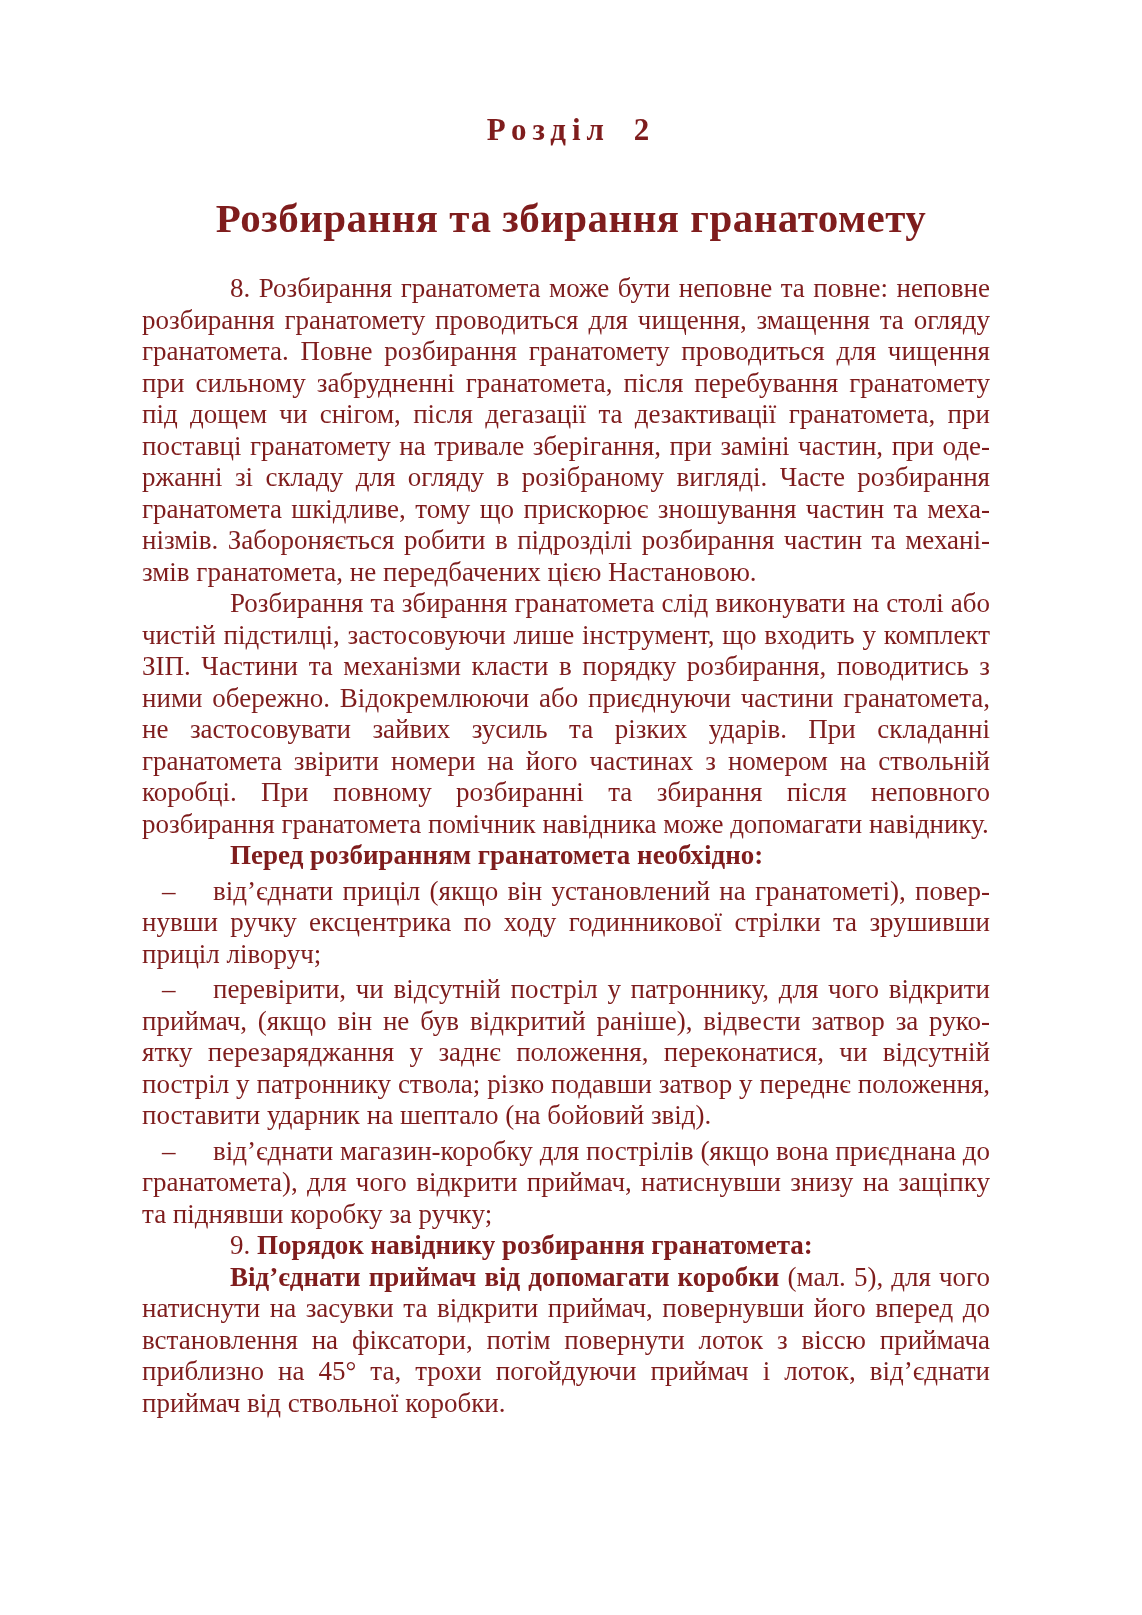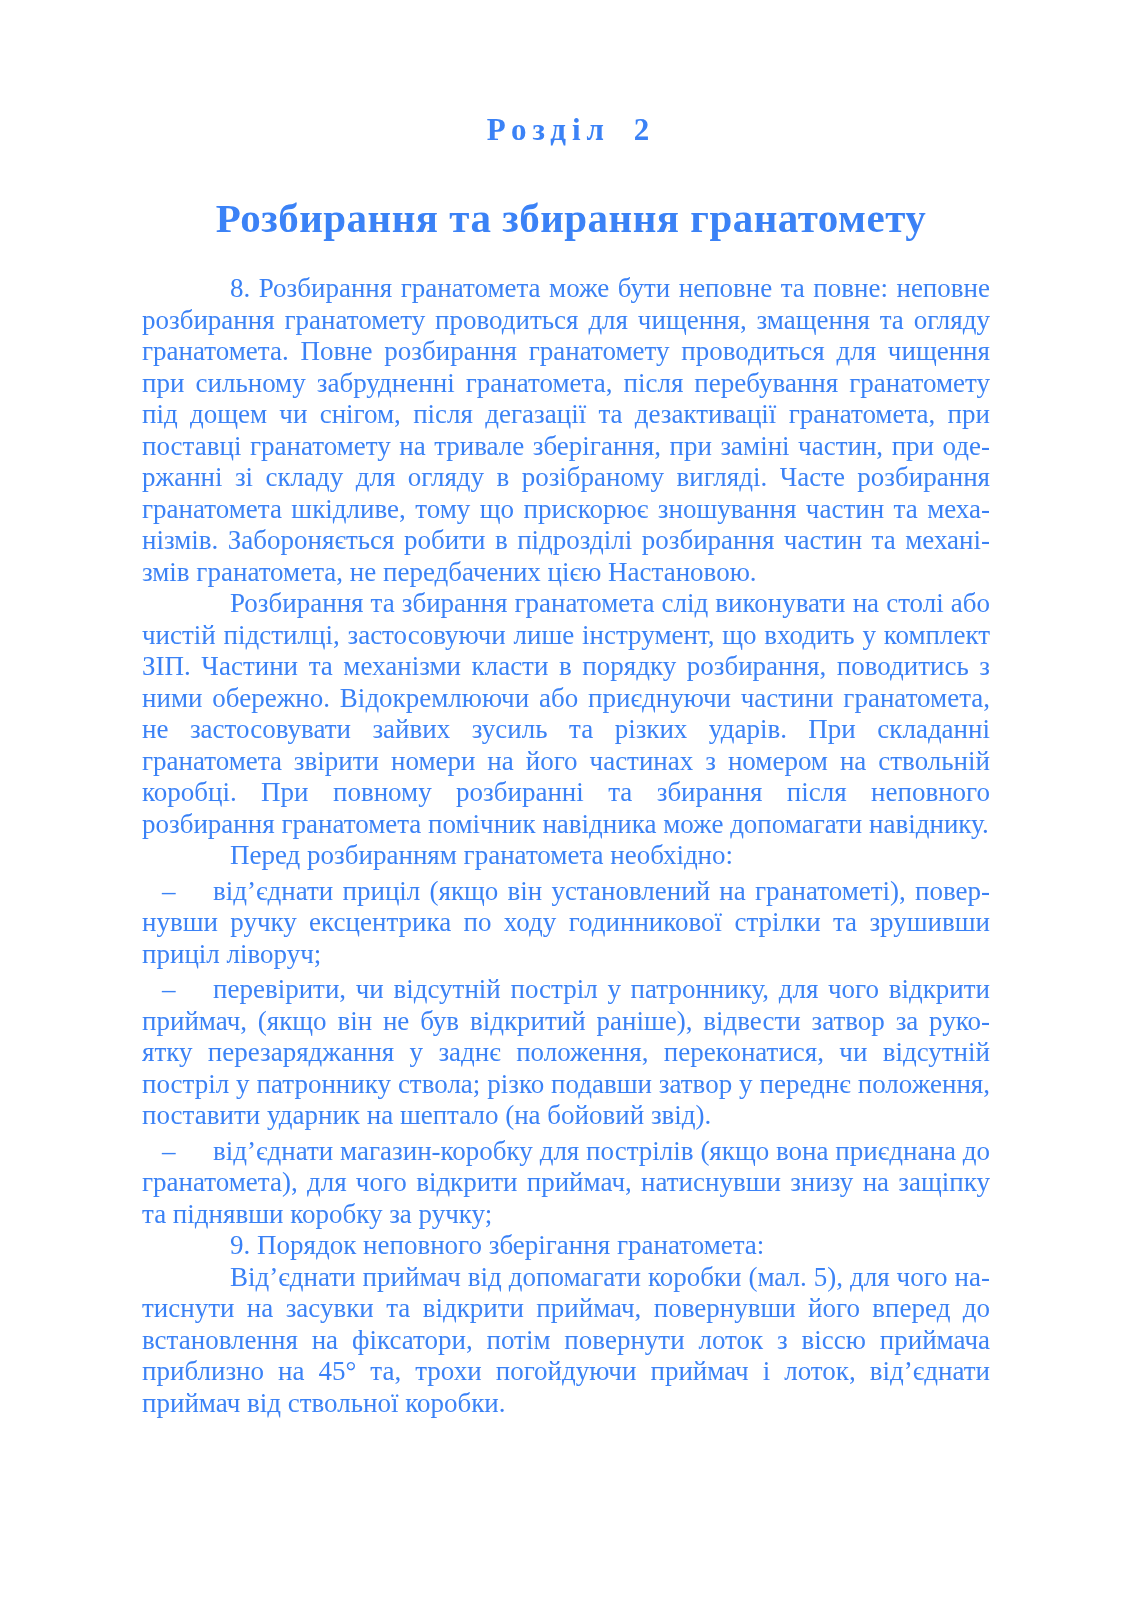--- a/index.html
+++ b/index.html
@@ -5,21 +5,21 @@
   html, body {
     margin: 0;
     padding: 0;
     background: #ffffff;
   }
   .page {
     position: relative;
     width: 1142px;
     height: 1468px;
     background: #ffffff;
-    color: #3b82f6;
+    color: #7f1d1d;
     font-family: "Liberation Serif", "DejaVu Serif", serif;
     overflow: hidden;
   }
   .chapter-heading {
     margin: 0;
     padding-top: 112px;
     text-align: center;
     font-size: 31px;
     font-weight: bold;
     letter-spacing: 6px;
@@ -49,21 +49,21 @@
   }
   p.bullet {
     margin: 4px 0 0 0;
   }
   .bullet .dash {
     display: inline-block;
     margin-left: 20px;
     width: 51px;
   }
   .bold {
-    font-weight: normal;
+    font-weight: bold;
   }
   .page-number {
     position: absolute;
     top: 1486px;
     left: 0;
     width: 100%;
     text-align: center;
     font-size: 28px;
   }
 </style>
@@ -83,21 +83,21 @@
     <p class="para indent">Розбирання та збирання гранатомета слід виконувати на столі або чистій підстилці, застосовуючи лише інструмент, що входить у комплект ЗІП. Частини та механізми класти в порядку розбирання, поводитись з ними обережно. Відокремлюючи або приєднуючи части­ни гранатомета, не застосовувати зайвих зусиль та різких ударів. При складанні гранатомета звірити номери на його частинах з номером на ствольній коробці. При повному розбиранні та збирання після непов­ного розбирання гранатомета помічник навідника може допомагати навіднику.</p>
 
     <p class="para indent bold">Перед розбиранням гранатомета необхідно:</p>
 
     <p class="para bullet"><span class="dash">–</span><span>від’єднати приціл (якщо він установлений на гранатометі), повер­нувши ручку ексцентрика по ходу годинникової стрілки та зрушивши приціл ліворуч;</span></p>
 
     <p class="para bullet"><span class="dash">–</span><span>перевірити, чи відсутній постріл у патроннику, для чого відкрити приймач, (якщо він не був відкритий раніше), відвести затвор за руко­ятку перезаряджання у заднє положення, переконатися, чи відсутній постріл у патроннику ствола; різко подавши затвор у переднє поло­ження, поставити ударник на шептало (на бойовий звід).</span></p>
 
     <p class="para bullet"><span class="dash">–</span><span>від’єднати магазин-коробку для пострілів (якщо вона приєднана до гранатомета), для чого відкрити приймач, натиснувши знизу на за­щіпку та піднявши коробку за ручку;</span></p>
 
-    <p class="para indent"><span>9. </span><span class="bold">Порядок неповного зберігання гранатомета:</span></p>
+    <p class="para indent"><span>9. </span><span class="bold">Порядок навіднику розбирання гранатомета:</span></p>
 
     <p class="para indent"><span class="bold">Від’єднати приймач від допомагати коробки</span><span> (мал. 5), для чого на­тиснути на засувки та відкрити приймач, повернувши його вперед до встановлення на фіксатори, потім повернути лоток з віссю приймача приблизно на 45° та, трохи погойдуючи приймач і лоток, від’єднати приймач від ствольної коробки.</span></p>
 
   </div>
 
   <div class="page-number">8</div>
 
 </div>
 
 </body></html>

